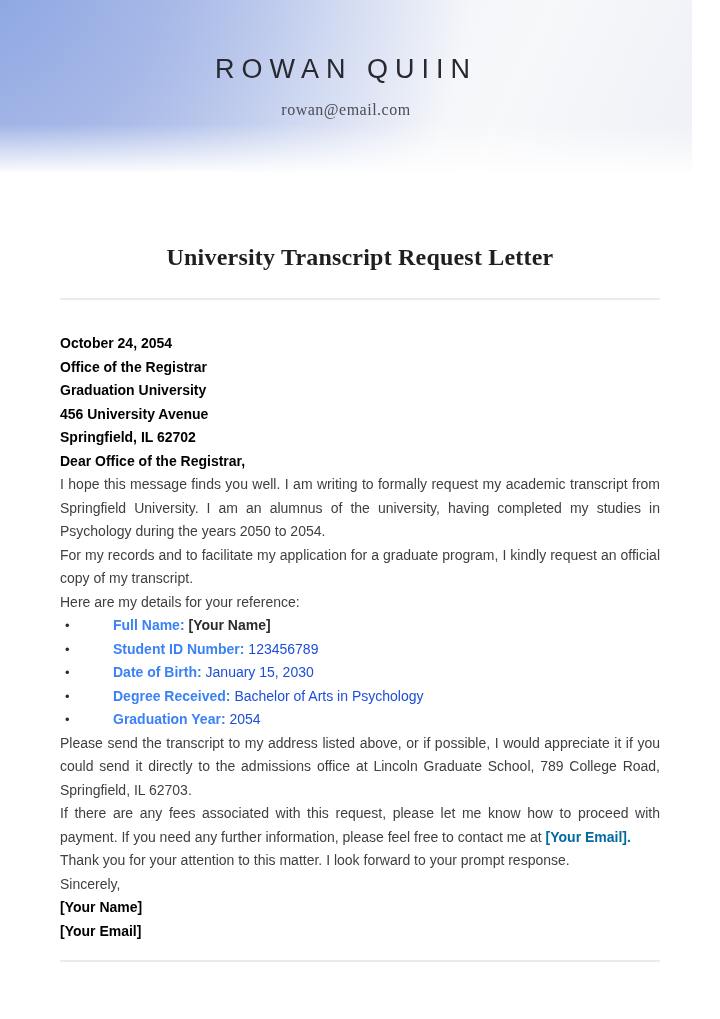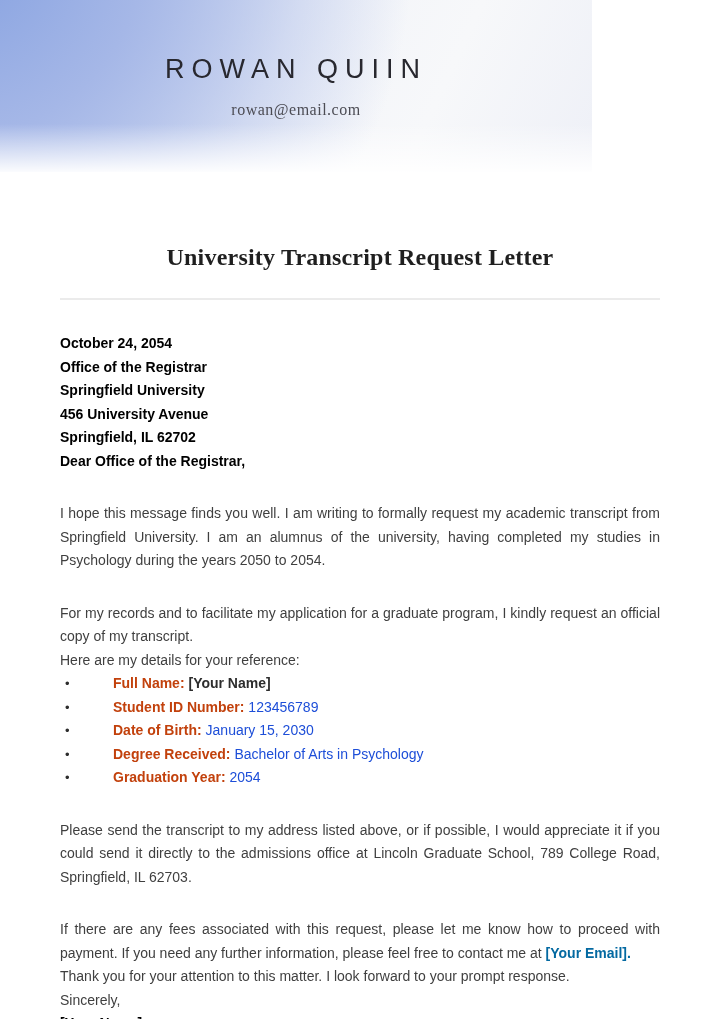--- a/index.html
+++ b/index.html
@@ -7,21 +7,21 @@
   body {
     width: 720px;
     height: 1019px;
     background: #ffffff;
     font-family: "Liberation Sans", sans-serif;
     overflow: hidden;
   }
   
   .hero {
     height: 172px;
-    width: 592px;
+    width: 692px;
     background-image:
       linear-gradient(to bottom, rgba(255,255,255,0) 72%, rgba(255,255,255,0.95) 100%),
       radial-gradient(circle at -8% -30%, #84a0e0 0%, #a5b7e7 28%, rgba(226,231,245,0) 68%),
       linear-gradient(115deg, #ccd6f1 0%, #f2f4f9 45%, #f7f8fa 72%, #eef0f7 100%);
   }
   .hero-name {
     text-align: center;
     padding-top: 54px;
     font-size: 27px;
     font-weight: 400;
@@ -56,57 +56,57 @@
   
   .letter {
     width: 600px;
     margin: 32px auto 0 auto;
     font-size: 14px;
     line-height: 23.5px;
     color: #3f3f3f;
   }
   .bold-line { font-weight: 700; color: #000000; }
   .letter p { margin: 0; }
-  .letter p.justify { text-align: justify; margin-top: 29px; }
+  .letter p.justify { text-align: justify; }
   .letter b { color: #0369a1; }
   ul.details {
     list-style: none;
     margin: 0;
     padding: 0;
   }
   ul.details li { padding-left: 17px; position: relative; }
   ul.details li::before {
     content: "•";
     position: absolute;
     left: 5px;
     top: 0;
     color: #2d2d2d;
     font-size: 13px;
   }
-  .detail-label { font-weight: 700; color: #c2410c; padding-left: 36px; }
+  .detail-label { font-weight: 700; color: #3b82f6; padding-left: 36px; }
   .detail-value { color: #1d4ed8; }
   .detail-value.bold { font-weight: 700; color: #2d2d2d; }
   .sig-email { margin-top: 13px; }
 </style>
 </head>
 <body>
 
 <div class="hero">
   <div class="hero-name">ROWAN QUIIN</div>
   <div class="hero-email">rowan@email.com</div>
 </div>
 
 <h1 class="doc-title">University Transcript Request Letter</h1>
 
 <hr class="divider top">
 
 <div class="letter">
   <p class="bold-line">October 24, 2054</p>
   <p class="bold-line">Office of the Registrar</p>
-  <p class="bold-line">Springfield University</p>
+  <p class="bold-line">Graduation University</p>
   <p class="bold-line">456 University Avenue</p>
   <p class="bold-line">Springfield, IL 62702</p>
   <p class="bold-line">Dear Office of the Registrar,</p>
 
   <p class="justify">I hope this message finds you well. I am writing to formally request my academic transcript from Springfield University. I am an alumnus of the university, having completed my studies in Psychology during the years 2050 to 2054.</p>
   <p class="justify">For my records and to facilitate my application for a graduate program, I kindly request an official copy of my transcript.</p>
   <p>Here are my details for your reference:</p>
 
   <ul class="details">
     <li>

